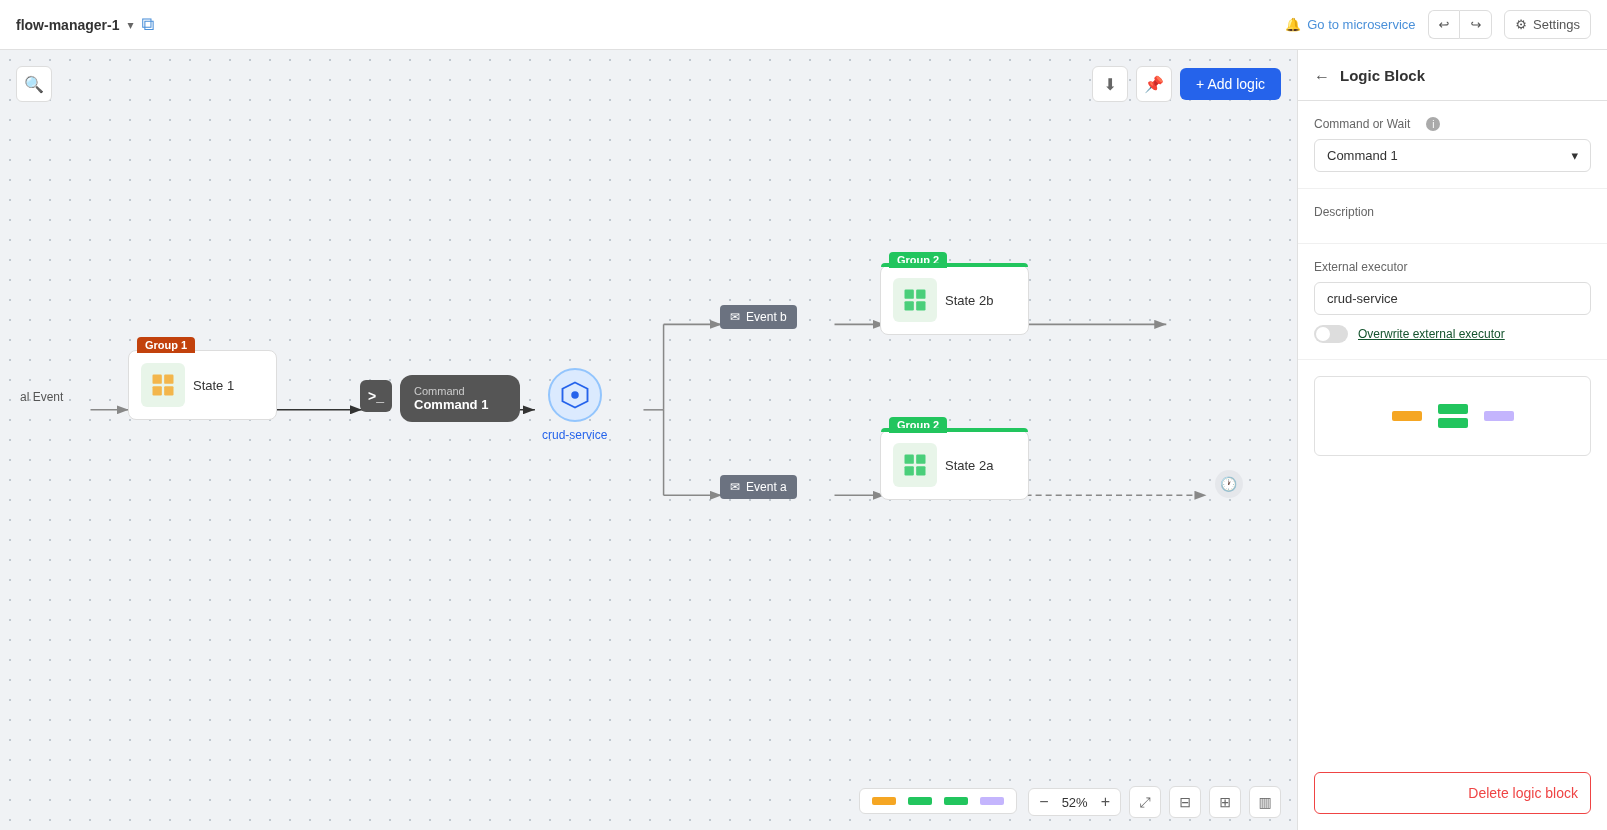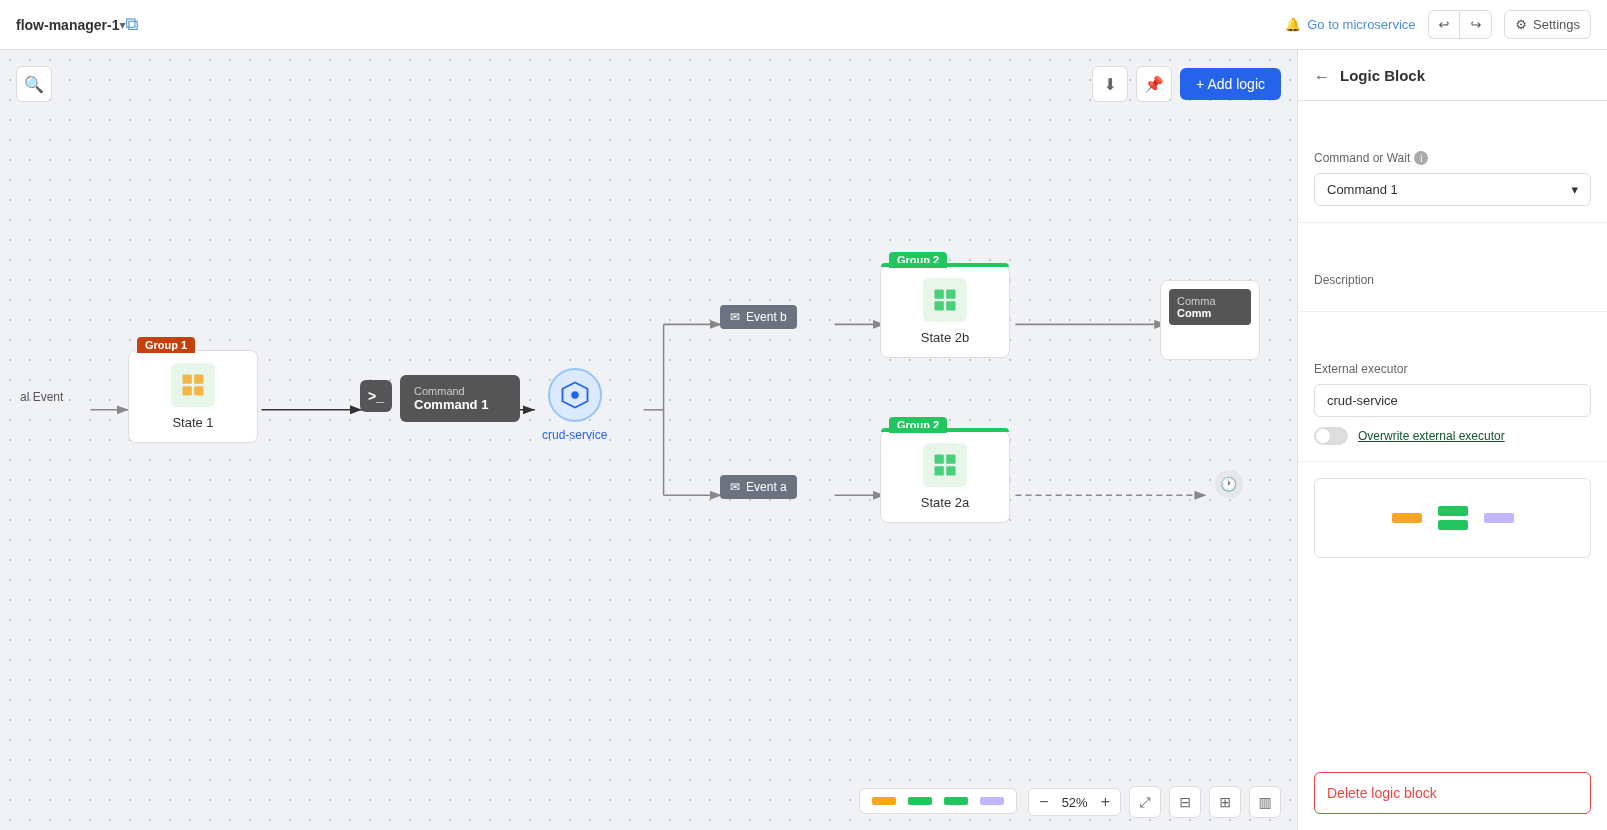--- a/index.html
+++ b/index.html
@@ -4,21 +4,21 @@
   <style>
     * { box-sizing: border-box; margin: 0; padding: 0; }
     body { font-family: -apple-system, BlinkMacSystemFont, 'Segoe UI', sans-serif; background: #f0f2f5; overflow: hidden; }
 
     
     .header {
       display: flex; align-items: center; justify-content: space-between;
       background: #fff; border-bottom: 1px solid #e0e0e0;
       height: 50px; padding: 0 16px; position: relative; z-index: 10;
     }
-    .header-left { display: flex; align-items: center; }
+    .header-left { display: flex; align-items: center; gap: 8px; }
     .header-title { font-size: 14px; font-weight: 600; color: #333; }
     .header-chevron { font-size: 12px; color: #666; cursor: pointer; }
     .header-icon { color: #4a90d9; font-size: 18px; cursor: pointer; }
     .header-right { display: flex; align-items: center; gap: 12px; }
     .go-to-micro { display: flex; align-items: center; gap: 6px; color: #4a90d9; font-size: 13px; cursor: pointer; }
     .header-btn {
       border: 1px solid #ddd; background: #fff; border-radius: 6px;
       padding: 6px 10px; cursor: pointer; font-size: 13px; color: #555;
       display: flex; align-items: center; gap: 6px;
     }
@@ -63,39 +63,39 @@
     }
 
     .node {
       position: absolute;
       background: #fff;
       border: 1px solid #ddd;
       border-radius: 8px;
     }
 
     .state-node {
-      width: 130px; padding: 12px;
-      display: flex; flex-direction: column; align-items: center; gap: 8px;
+      width: 149px; padding: 12px;
+      display: flex; flex-direction: row; align-items: center; gap: 8px;
     }
     .state-node .node-icon {
       width: 44px; height: 44px; background: #e8f5e9; border-radius: 6px;
       display: flex; align-items: center; justify-content: center; font-size: 20px;
     }
     .state-node .node-label { font-size: 13px; font-weight: 500; color: #333; }
 
     .group-label {
       position: absolute; top: -14px; left: 8px;
       background: #c2410c; color: #fff; font-size: 11px; font-weight: 600;
       padding: 2px 8px; border-radius: 4px 4px 0 0;
     }
     .group-label.green { background: #22c55e; }
 
     .command-node {
       width: 120px; background: #555; color: #fff;
-      padding: 10px 14px; border-radius: 6px;
+      padding: 10px 14px; border-radius: 12px;
       display: flex; flex-direction: column;
     }
     .command-node .cmd-type { font-size: 11px; color: #ccc; }
     .command-node .cmd-name { font-size: 13px; font-weight: 600; color: #fff; }
 
     .cmd-icon {
       background: #555; color: #fff; border-radius: 6px;
       width: 32px; height: 32px; display: flex; align-items: center; justify-content: center;
       font-size: 14px; font-weight: bold;
     }
@@ -147,21 +147,21 @@
       padding: 16px; border-bottom: 1px solid #e0e0e0;
     }
     .panel-back-btn {
       background: none; border: none; cursor: pointer; color: #555; font-size: 16px;
     }
     .panel-title { font-size: 15px; font-weight: 600; color: #333; }
 
     .panel-section { padding: 16px; border-bottom: 1px solid #f0f0f0; }
     .panel-label {
       font-size: 12px; color: #666; margin-bottom: 8px;
-      display: flex; align-items: center; gap: 4px; margin-top: 34px;
+      display: flex; align-items: center; gap: 16px;
     }
     .info-icon {
       width: 14px; height: 14px; border-radius: 50%; background: #aaa;
       color: #fff; font-size: 10px; display: inline-flex; align-items: center; justify-content: center;
     }
 
     .panel-select {
       width: 100%; border: 1px solid #ddd; border-radius: 6px;
       padding: 8px 12px; font-size: 13px; color: #333; background: #fff;
       display: flex; align-items: center; justify-content: space-between;
@@ -197,21 +197,21 @@
     
     .panel-legend {
       padding: 16px; display: flex; gap: 16px; align-items: center;
       flex-wrap: wrap;
     }
 
     
     .delete-btn {
       margin: 16px; padding: 12px; border: 1.5px solid #ef4444;
       background: #fff; color: #ef4444; border-radius: 6px;
-      font-size: 14px; font-weight: 500; cursor: pointer; text-align: left;
+      font-size: 14px; font-weight: 500; cursor: pointer; text-align: right;
     }
 
     
     svg.arrows { position: absolute; top: 0; left: 0; width: 100%; height: 100%; pointer-events: none; }
 
     
     .init-event {
       position: absolute; font-size: 12px; color: #555;
       white-space: nowrap;
     }
@@ -359,26 +359,20 @@
         <svg width="28" height="28" viewBox="0 0 24 24" fill="none">
           <rect x="3" y="3" width="8" height="8" rx="1" fill="#22c55e" opacity="0.8"></rect>
           <rect x="13" y="3" width="8" height="8" rx="1" fill="#22c55e" opacity="0.8"></rect>
           <rect x="3" y="13" width="8" height="8" rx="1" fill="#22c55e" opacity="0.8"></rect>
           <rect x="13" y="13" width="8" height="8" rx="1" fill="#22c55e" opacity="0.8"></rect>
         </svg>
       </div>
       <div class="node-label">State 2a</div>
     </div>
 
-    <div class="partial-node" style="left:1160px; top:230px; width:100px; height:80px; padding:8px;">
-      <div style="background:#555; border-radius:4px; padding:6px 8px;">
-        <div style="font-size:11px; color:#ccc;">Comma</div>
-        <div style="font-size:11px; color:#fff; font-weight:600;">Comm</div>
-      </div>
-    </div>
 
     <div style="position:absolute; left:1215px; top:420px; background:#e5e7eb; border-radius:50%; width:28px; height:28px; display:flex; align-items:center; justify-content:center; font-size:14px; color:#555;">🕐</div>
 
     <div style="position:absolute; bottom:16px; right:280px; display:flex; gap:12px; align-items:center;">
       <div style="background:#fff; border:1px solid #ddd; border-radius:6px; padding:8px 12px; display:flex; gap:12px; align-items:center;">
         <div style="width:24px; height:8px; background:#f5a623; border-radius:2px;"></div>
         <div style="width:24px; height:8px; background:#22c55e; border-radius:2px;"></div>
         <div style="width:24px; height:8px; background:#22c55e; border-radius:2px;"></div>
         <div style="width:24px; height:8px; background:#c4b5fd; border-radius:2px;"></div>
       </div>

